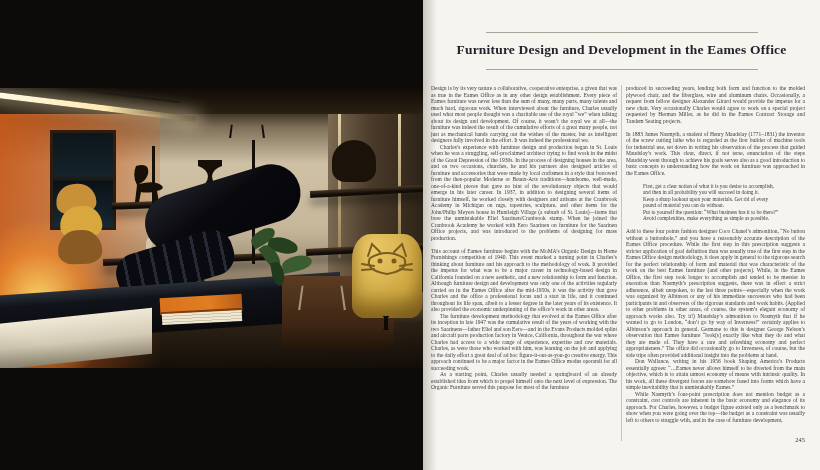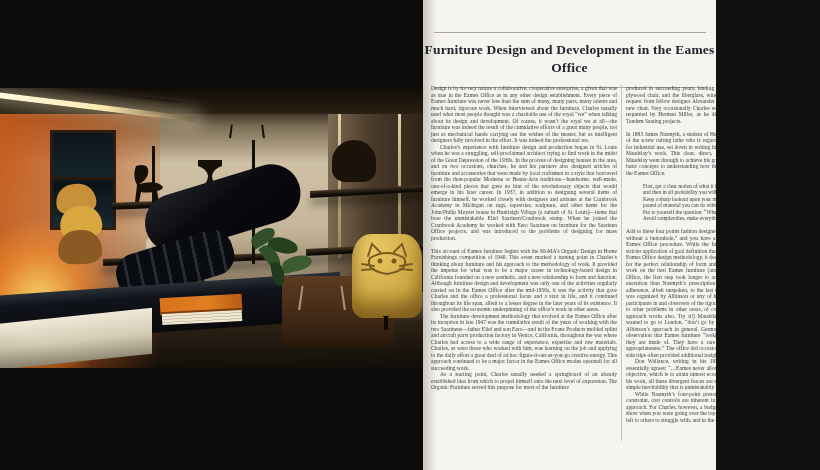--- a/index.html
+++ b/index.html
@@ -1,16 +1,16 @@
 <!DOCTYPE html>
 <html><head>
 <meta charset="utf-8">
 <style>
   html,body{margin:0;padding:0;background:#111;}
-  .spread{position:relative;width:716px;height:470px;overflow:hidden;display:flex;
+  .spread{position:relative;width:820px;height:470px;overflow:hidden;display:flex;
           font-family:"Liberation Serif", serif;background:#86efac;}
 
   
   .page-left{position:relative;width:423px;height:470px;background:#0c0b09;flex:none;overflow:hidden;}
   .photo{position:absolute;top:88px;left:0;width:423px;height:280px;overflow:hidden;background:#20180f;}
   .photo-art{position:absolute;inset:0;filter:blur(0.3px);}
   .ph-wall{position:absolute;inset:0;
     background:linear-gradient(180deg,#17110a 0%,#241c12 7%,#7e6f58 14%,#cfc1a5 27%,#c7b79a 50%,#93826a 68%,#2c2115 84%,#140f0a 100%);}
   .ph-right-wall{position:absolute;left:328px;top:14px;width:95px;height:190px;
     background:linear-gradient(90deg,#7c6a53,#4a3b2a 45%,#2e2418 100%);}

